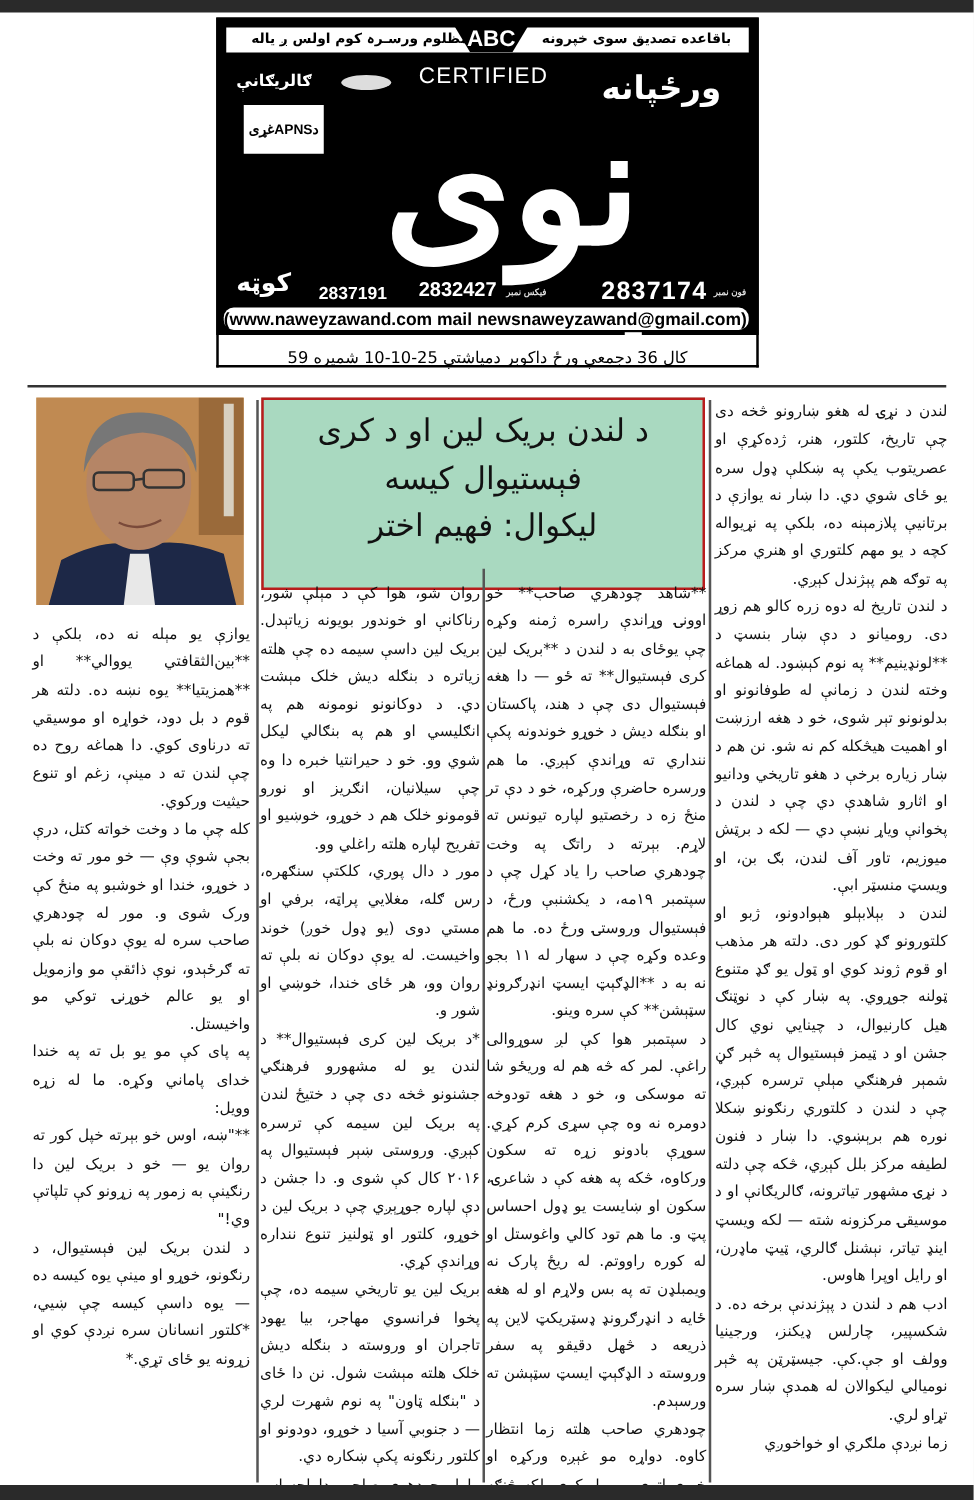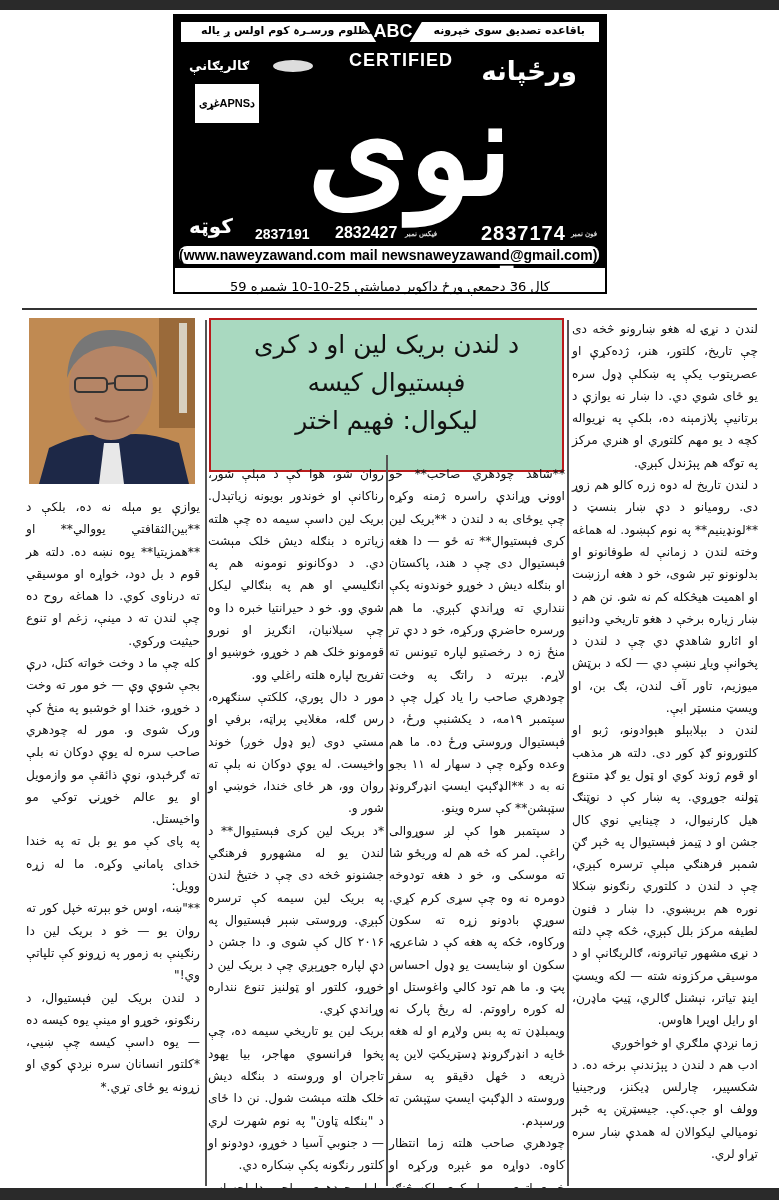--- a/index.html
+++ b/index.html
@@ -7,21 +7,21 @@
   .frame { position:absolute; left:0; top:0; width:779px; height:1200px; background:#fff; }
   .frame-top { position:absolute; left:0; top:0; width:779px; height:10px; background:#2a2a2a; }
   .frame-bot { position:absolute; left:0; top:1188px; width:779px; height:12px; background:#2a2a2a; }
 
   
   .mast { position:absolute; left:173px; top:14px; width:434px; height:254px; background:#000; border:2px solid #000; box-sizing:border-box; }
   .mast-strip { position:absolute; left:6px; top:6px; width:418px; height:20px; background:#fff; }
   .strip-l { position:absolute; left:20px; top:2px; font-size:11px; font-weight:bold; direction:rtl; color:#000; }
   .strip-r { position:absolute; right:14px; top:2px; font-size:11px; font-weight:bold; direction:rtl; color:#000; }
   .abc { position:absolute; left:188px; top:4px; width:60px; height:22px; background:#000; color:#fff; font-weight:bold; font-size:18px; text-align:center; line-height:22px; clip-path:polygon(0 0,100% 0,78% 100%,22% 100%); font-family:"Liberation Sans", sans-serif; }
-  .certified { position:absolute; left:174px; top:34px; color:#fff; font-weight:bold; font-size:18px; font-family:"Liberation Sans", sans-serif; letter-spacing:1px; }
+  .certified { position:absolute; left:160px; top:34px; color:#fff; font-weight:normal; font-size:18px; font-family:"Liberation Sans", sans-serif; letter-spacing:1px; }
   .editor { position:absolute; left:14px; top:42px; color:#fff; font-size:13px; font-weight:bold; direction:rtl; }
   .editor-badge { position:absolute; left:98px; top:44px; width:40px; height:12px; border-radius:50%; background:#ddd; }
   .apns { position:absolute; left:20px; top:68px; background:#fff; color:#000; font-size:11px; font-weight:bold; padding:13px 4px; direction:rtl; font-family:"Liberation Sans", sans-serif; }
   .daily { position:absolute; right:28px; top:40px; color:#fff; font-size:26px; font-weight:bold; direction:rtl; }
   .logo { position:absolute; left:40px; top:58px; width:390px; color:#fff; font-family:"DejaVu Serif", serif; font-weight:bold; font-size:130px; line-height:150px; text-align:center; direction:rtl; letter-spacing:-4px; }
   .city { position:absolute; left:14px; top:198px; color:#fff; font-size:20px; font-weight:bold; direction:rtl; }
   .phones { position:absolute; left:80px; top:206px; width:348px; color:#fff; font-family:"Liberation Sans", sans-serif; font-weight:bold; }
   .ph1 { position:absolute; left:0; top:4px; font-size:14px; }
   .ph2 { position:absolute; left:80px; top:2px; font-size:16px; }
   .ph3 { position:absolute; left:226px; top:0px; font-size:20px; letter-spacing:1px; }
@@ -97,22 +97,22 @@
   </div>
 
   <div class="vline" style="left:567px;height:866px;"></div>
   <div class="vline" style="left:386px;top:455px;height:731px;"></div>
   <div class="vline" style="left:205px;height:866px;"></div>
 
   <div class="col c1">
     <p>لندن د نړۍ له هغو ښارونو څخه دی چې تاریخ، کلتور، هنر، ژده‌کړې او عصریتوب یکې په ښکلې ډول سره یو ځای شوي دي. دا ښار نه یوازې د برتانیې پلازمېنه ده، بلکې په نړیواله کچه د یو مهم کلتوري او هنري مرکز په توګه هم پېژندل کېږي.</p>
     <p>د لندن تاریخ له دوه زره کالو هم زوړ دی. رومیانو د دې ښار بنسټ د **لونډینیم** په نوم کېښود. له هماغه وخته لندن د زمانې له طوفانونو او بدلونونو تېر شوی، خو د هغه ارزښت او اهمیت هیڅکله کم نه شو. نن هم د ښار زیاره برخې د هغو تاریخي ودانیو او اثارو شاهدې دي چې د لندن د پخوانې ویاړ نښې دي — لکه د برټش میوزیم، تاور آف لندن، بګ بن، او ویسټ منسټر ابې.</p>
     <p>لندن د بېلابېلو هېوادونو، ژبو او کلتورونو ګډ کور دی. دلته هر مذهب او قوم ژوند کوي او ټول یو ګډ متنوع ټولنه جوړوي. په ښار کې د نوټنګ هیل کارنیوال، د چینایي نوي کال جشن او د ټیمز فېستیوال په څېر ګڼ شمېر فرهنګي مېلې ترسره کېږي، چې د لندن د کلتوري رنګونو ښکلا نوره هم برېښوي. دا ښار د فنون لطیفه مرکز بلل کېږي، څکه چې دلته د نړۍ مشهور تیاترونه، ګالریګانې او د موسیقۍ مرکزونه شته — لکه ویسټ اینډ تیاتر، نېشنل ګالري، ټیټ ماډرن، او رایل اوپرا هاوس.</p>
+    <p>ادب هم د لندن د پېژندنې برخه ده. د شکسپیر، چارلس ډیکنز، ورجینیا وولف او جې.کې. جیسټرټن په څېر نومیالي لیکوالان له همدې ښار سره تړاو لري.</p>
     <p>زما نږدې ملګري او خواخوږي</p>
-    <p>ادب هم د لندن د پېژندنې برخه ده. د شکسپیر، چارلس ډیکنز، ورجینیا وولف او جې.کې. جیسټرټن په څېر نومیالي لیکوالان له همدې ښار سره تړاو لري.</p>
   </div>
 
   <div class="col c2">
     <p>**شاهد چودهري صاحب** خو اوونۍ وړاندې راسره ژمنه وکړه چې یوځای به د لندن د **بریک لین کری فېستیوال** ته ځو — دا هغه فېستیوال دی چې د هند، پاکستان او بنګله دیش د خوړو خوندونه پکې ننداري ته وړاندې کېږي. ما هم ورسره حاضرې ورکړه، خو د دې تر منځ زه د رخصتیو لپاره تیونس ته لاړم. بېرته د راتګ په وخت چودهري صاحب را یاد کړل چې د سپتمبر ۱۹مه، د یکشنبې ورځ، د فېستیوال وروستۍ ورځ ده. ما هم وعده وکړه چې د سهار له ۱۱ بجو نه به د **الډګېټ ایسټ انډرګرونډ سټېشن** کې سره وینو.</p>
     <p>د سپتمبر هوا کې لږ سوړوالی راغې. لمر که څه هم له وریځو شا ته موسکی و، خو د هغه تودوخه دومره نه وه چې سړی کرم کړي. سوړې بادونو زړه ته سکون ورکاوه، څکه په هغه کې د شاعرۍ، سکون او ښایست یو ډول احساس پټ و. ما هم تود کالي واغوستل او له کوره راووتم. له ریځ پارک نه ویمبلډن ته په بس ولاړم او له هغه ځایه د انډرګرونډ ډسټریکټ لاین په ذریعه د څهل دقیقو په سفر وروسته د الډګېټ ایسټ سټېشن ته ورسېدم.</p>
     <p>چودهري صاحب هلته زما انتظار کاوه. دواړه مو غېږه ورکړه او خبرې اترې مو پیل کړې. لکه څنګه چې د بریک لین خواته</p>
   </div>
 
   <div class="col c3">
     <p>روان شو، هوا کې د مېلې شور، رناکانې او خوندور بویونه زیاتېدل. بریک لین داسې سیمه ده چې هلته زیاتره د بنګله دیش خلک مېشت دي. د دوکانونو نومونه هم په انګلیسي او هم په بنګالي لیکل شوي وو. خو د حیرانتیا خبره دا وه چې سیلانیان، انګریز او نورو قومونو خلک هم د خوړو، خوښیو او تفریح لپاره هلته راغلي وو.</p>

